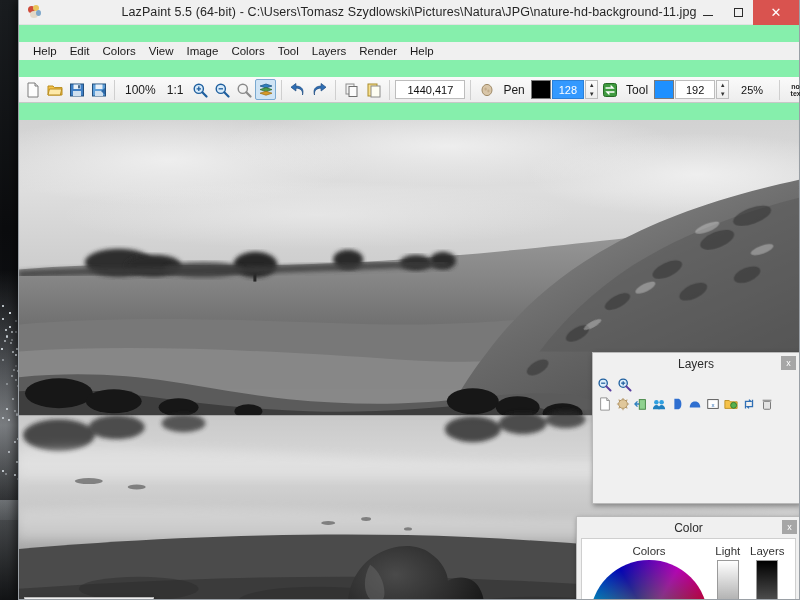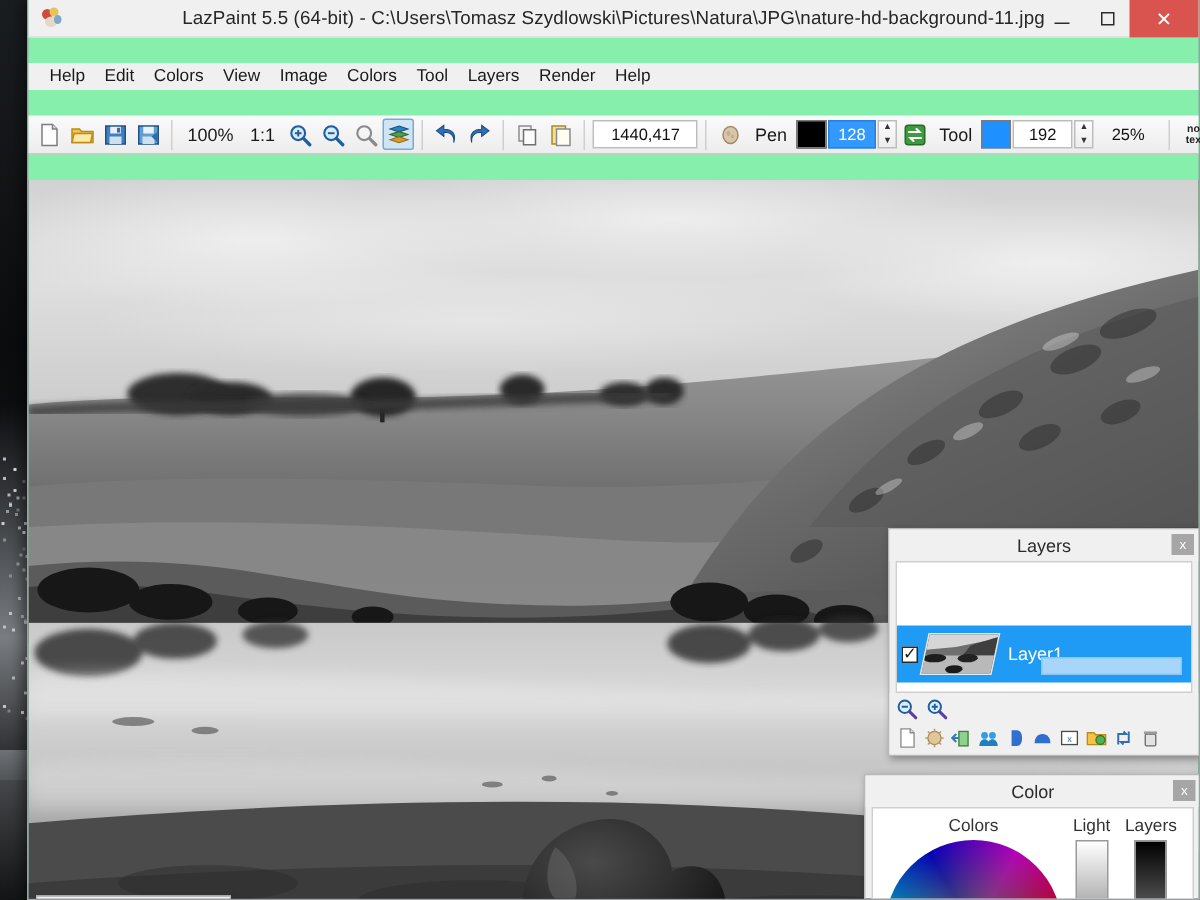--- a/index.html
+++ b/index.html
@@ -614,40 +614,20 @@
       <ellipse cx="273" cy="500" rx="9" ry="5" fill="#575757" opacity=".5"></ellipse>
 
       <path d="M340 520 C 360 516, 420 516, 452 520 L452 520 Z" fill="#1c1c1c" opacity=".5"></path>
     </svg>
 
     <div class="panel" id="layers-panel">
       <div class="panel-head">
         <span class="panel-title">Layers</span>
         <span class="panel-close">x</span>
       </div>
-      <div class="panel-body" style="margin-bottom:0;">
-        <div id="layers-list">
-          <div id="layer-row">
-            <div id="layer-check"></div>
-            <div id="layer-thumb">
-              <svg viewBox="0 0 48 28" preserveAspectRatio="none" style="width:100%;height:100%">
-                <rect x="0" y="0" width="48" height="13" fill="#d6d6d6"></rect>
-                <path d="M0 11 L20 9 L34 6 L48 3 L48 15 L0 16 Z" fill="#6f6f6f"></path>
-                <path d="M30 8 C 38 5, 44 3, 48 2 L48 15 L26 15 Z" fill="#3f3f3f"></path>
-                <rect x="0" y="15" width="48" height="13" fill="#b9b9b9"></rect>
-                <ellipse cx="7" cy="17" rx="8" ry="3" fill="#1d1d1d"></ellipse>
-                <ellipse cx="30" cy="17" rx="7" ry="3" fill="#222"></ellipse>
-                <ellipse cx="22" cy="25" rx="6" ry="3" fill="#1a1a1a"></ellipse>
-              </svg>
-            </div>
-            <span id="layer-name">Layer1</span>
-            <div id="layer-bar"></div>
-          </div>
-        </div>
-      </div>
       <div id="layers-foot">
         <div class="blend-row">
           <div class="mini-btn">
             <svg width="15" height="15" viewBox="0 0 16 16">
               <circle cx="6.6" cy="6.6" r="4.4" fill="#dceefb" stroke="#1f5f9e" stroke-width="1.4"></circle>
               <path d="M10 10l4.4 4.4" stroke="#5a3fa0" stroke-width="2.2" stroke-linecap="round"></path>
               <path d="M4.4 6.6h4.4" stroke="#1f5f9e" stroke-width="1.3"></path>
             </svg>
           </div>
           <div class="mini-btn">

